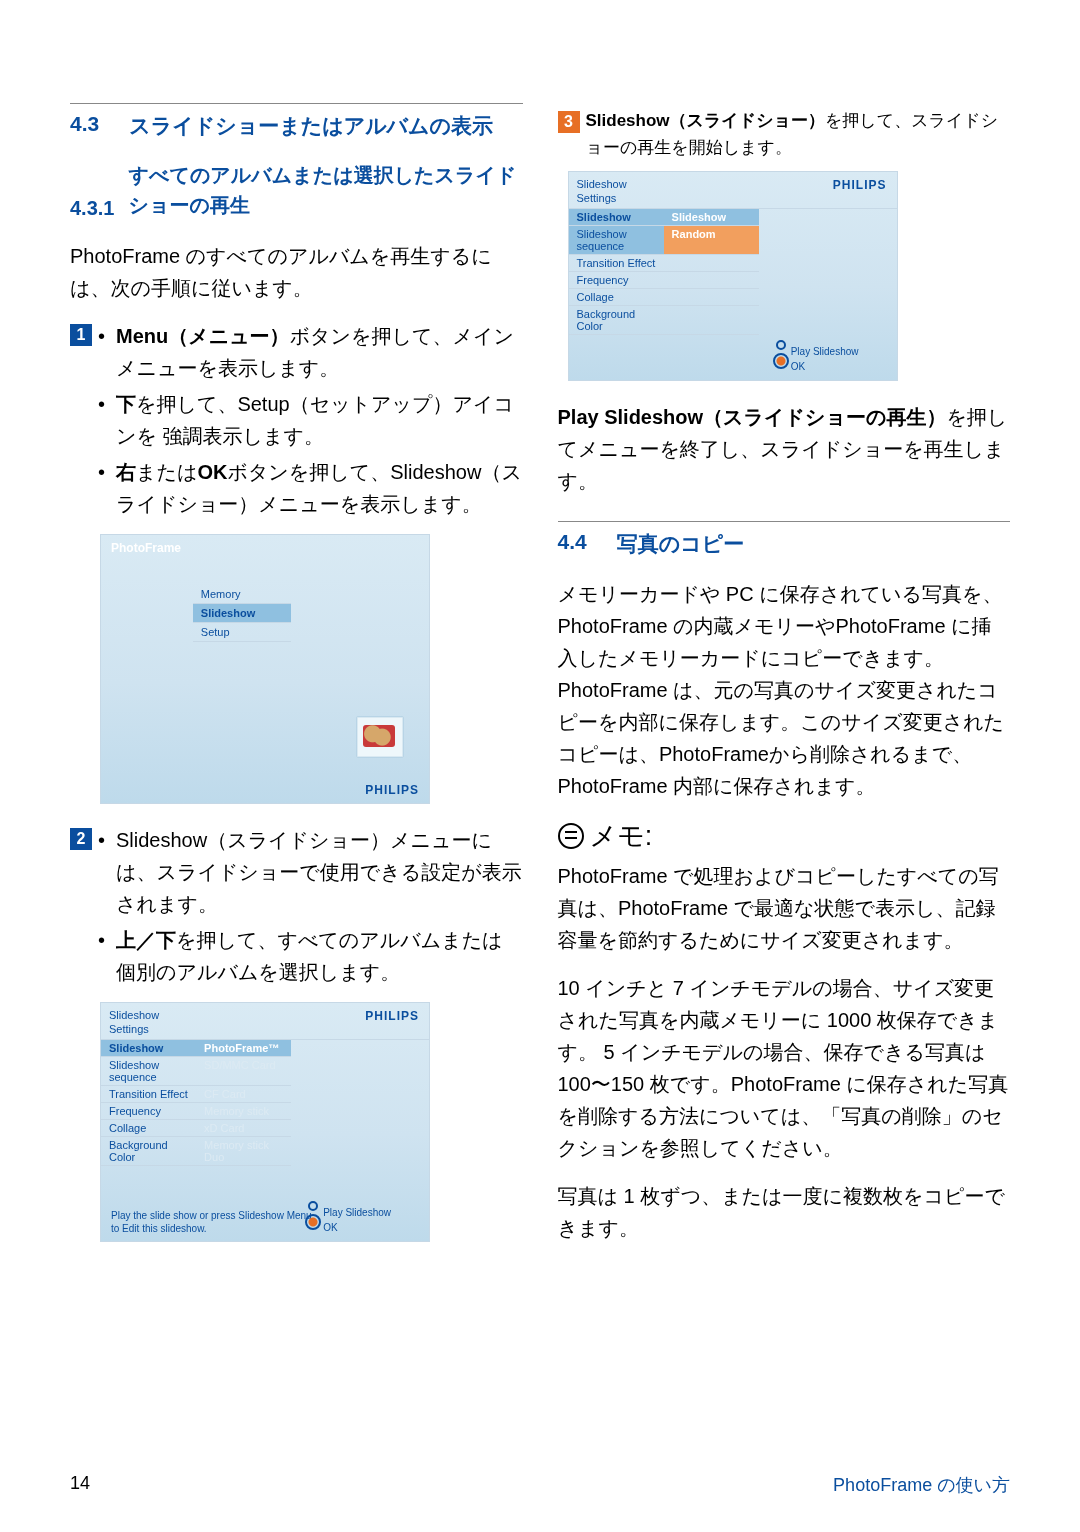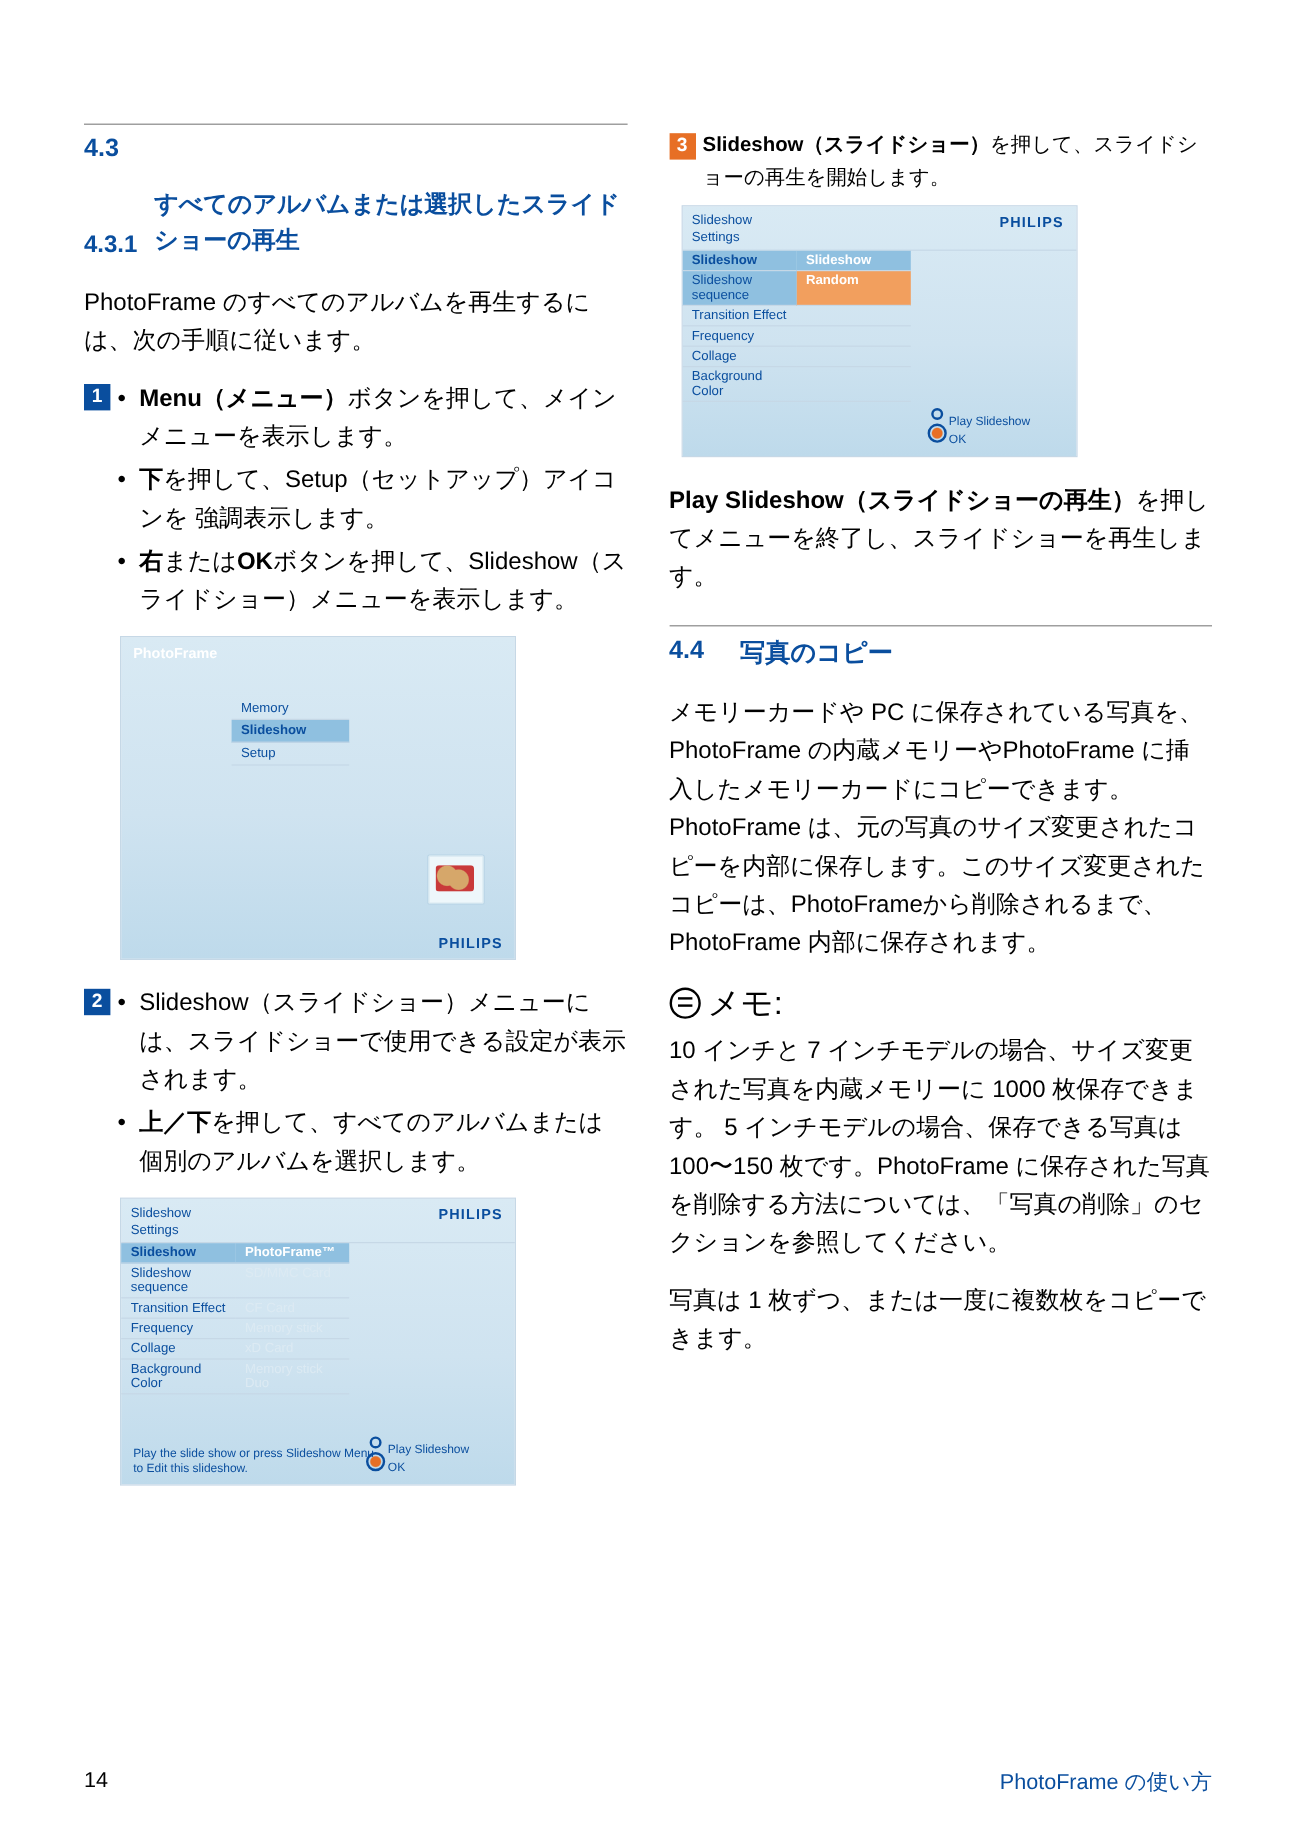--- a/index.html
+++ b/index.html
@@ -273,20 +273,21 @@
 </head>
 <body>
 
 <div class="page">
   <div class="columns">
 
     <div class="col">
       <hr class="hr">
       <div class="sec-head">
         <span class="num">4.3</span>
+        <span>スライドショーまたはアルバムの表示</span>
       </div>
 
       <div class="sub-head">
         <span class="num">4.3.1</span>
         <span class="ttl">すべてのアルバムまたは選択したスライドショーの再生</span>
       </div>
 
       <p class="body">PhotoFrame のすべてのアルバムを再生するには、次の手順に従います。</p>
 
       <div class="step">
@@ -435,20 +436,21 @@
         <span class="num">4.4</span>
         <span>写真のコピー</span>
       </div>
 
       <p class="body">メモリーカードや PC に保存されている写真を、PhotoFrame の内蔵メモリーやPhotoFrame に挿入したメモリーカードにコピーできます。PhotoFrame は、元の写真のサイズ変更されたコピーを内部に保存します。このサイズ変更されたコピーは、PhotoFrameから削除されるまで、PhotoFrame 内部に保存されます。</p>
 
       <div class="note-head">
         <span class="note-icon"></span>
         <span>メモ:</span>
       </div>
+      <p class="body">PhotoFrame で処理およびコピーしたすべての写真は、PhotoFrame で最適な状態で表示し、記録容量を節約するためにサイズ変更されます。</p>
 
       <p class="body">10 インチと 7 インチモデルの場合、サイズ変更された写真を内蔵メモリーに 1000 枚保存できます。 5 インチモデルの場合、保存できる写真は 100〜150 枚です。PhotoFrame に保存された写真を削除する方法については、「写真の削除」のセクションを参照してください。</p>
 
       <p class="body">写真は 1 枚ずつ、または一度に複数枚をコピーできます。</p>
 
     </div>
   </div>
 
   <div class="page-footer">
     <span>14</span>

